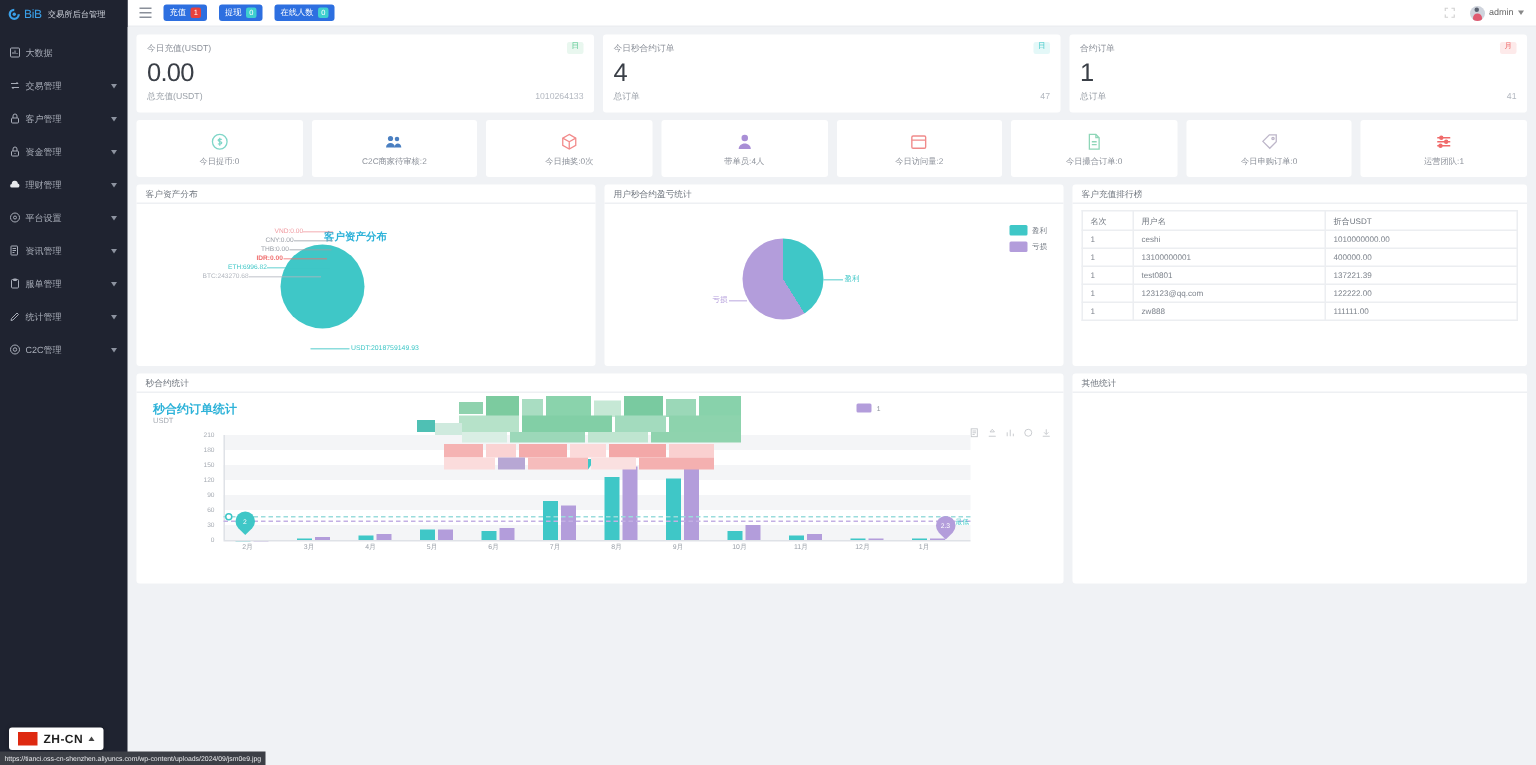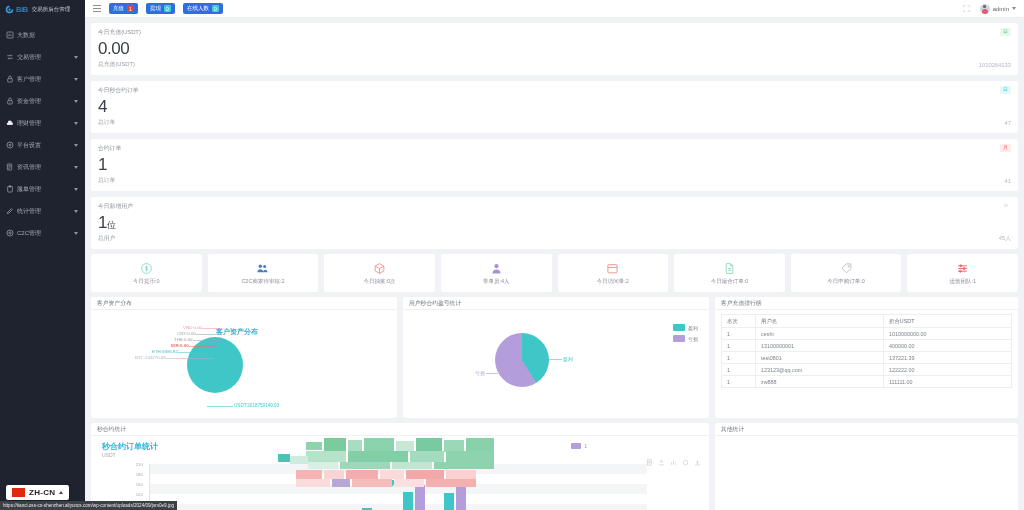--- a/index.html
+++ b/index.html
@@ -92,21 +92,21 @@
   }
   .user-name { font-size: 6px; color: #666; }
   .user-caret {
     width: 0; height: 0; border-left: 2.5px solid transparent;
     border-right: 2.5px solid transparent; border-top: 3px solid #888;
   }
 
   .content { flex: 1; padding: 5px 6px 0 6px; overflow: hidden; }
 
   
-  .stat-row { display: flex; gap: 6px; flex-direction: column; }
+  .stat-row { display: flex; gap: 6px; }
   .stat-card {
     flex: 1; background: #fff; border-radius: 2px; padding: 5px 7px 5px 7px;
     min-height: 52px; position: relative;
   }
   .stat-head { display: flex; align-items: flex-start; justify-content: space-between; }
   .stat-title { font-size: 5.8px; color: #8b9099; }
   .mini-badge {
     font-size: 5px; padding: 1px 3px; border-radius: 1.5px; line-height: 1.1;
   }
   .mini-badge.green { background: #e9f7ef; color: #4cc38a; }
@@ -460,33 +460,20 @@
             <span class="stat-title">合约订单</span>
             <span class="mini-badge pink">月</span>
           </div>
           <div class="stat-value">1</div>
           <div class="stat-foot">
             <span class="stat-foot-l">总订单</span>
             <span class="stat-foot-r">41</span>
           </div>
         </div>
 
-        <div class="stat-card">
-          <div class="stat-head">
-            <span class="stat-title">今日新增用户</span>
-            <span class="mini-badge plain">⊙</span>
-          </div>
-          <div class="stat-value">
-            <span>1</span><span class="unit">位</span>
-          </div>
-          <div class="stat-foot">
-            <span class="stat-foot-l">总用户</span>
-            <span class="stat-foot-r">45人</span>
-          </div>
-        </div>
       </div>
 
       <div class="tile-row">
         <div class="tile">
           <span class="tile-ico">
             <svg viewBox="0 0 24 24" width="13" height="13" fill="none" stroke="#7fd6c8" stroke-width="1.6">
                 <circle cx="12" cy="12" r="9"></circle>
                 <path d="M12 7v10M14.5 9.3c-.6-.8-4.5-1.1-4.5.9s4.5 1 4.5 3.1c0 2-3.9 1.8-4.6.9"></path>
               </svg>
           </span>

